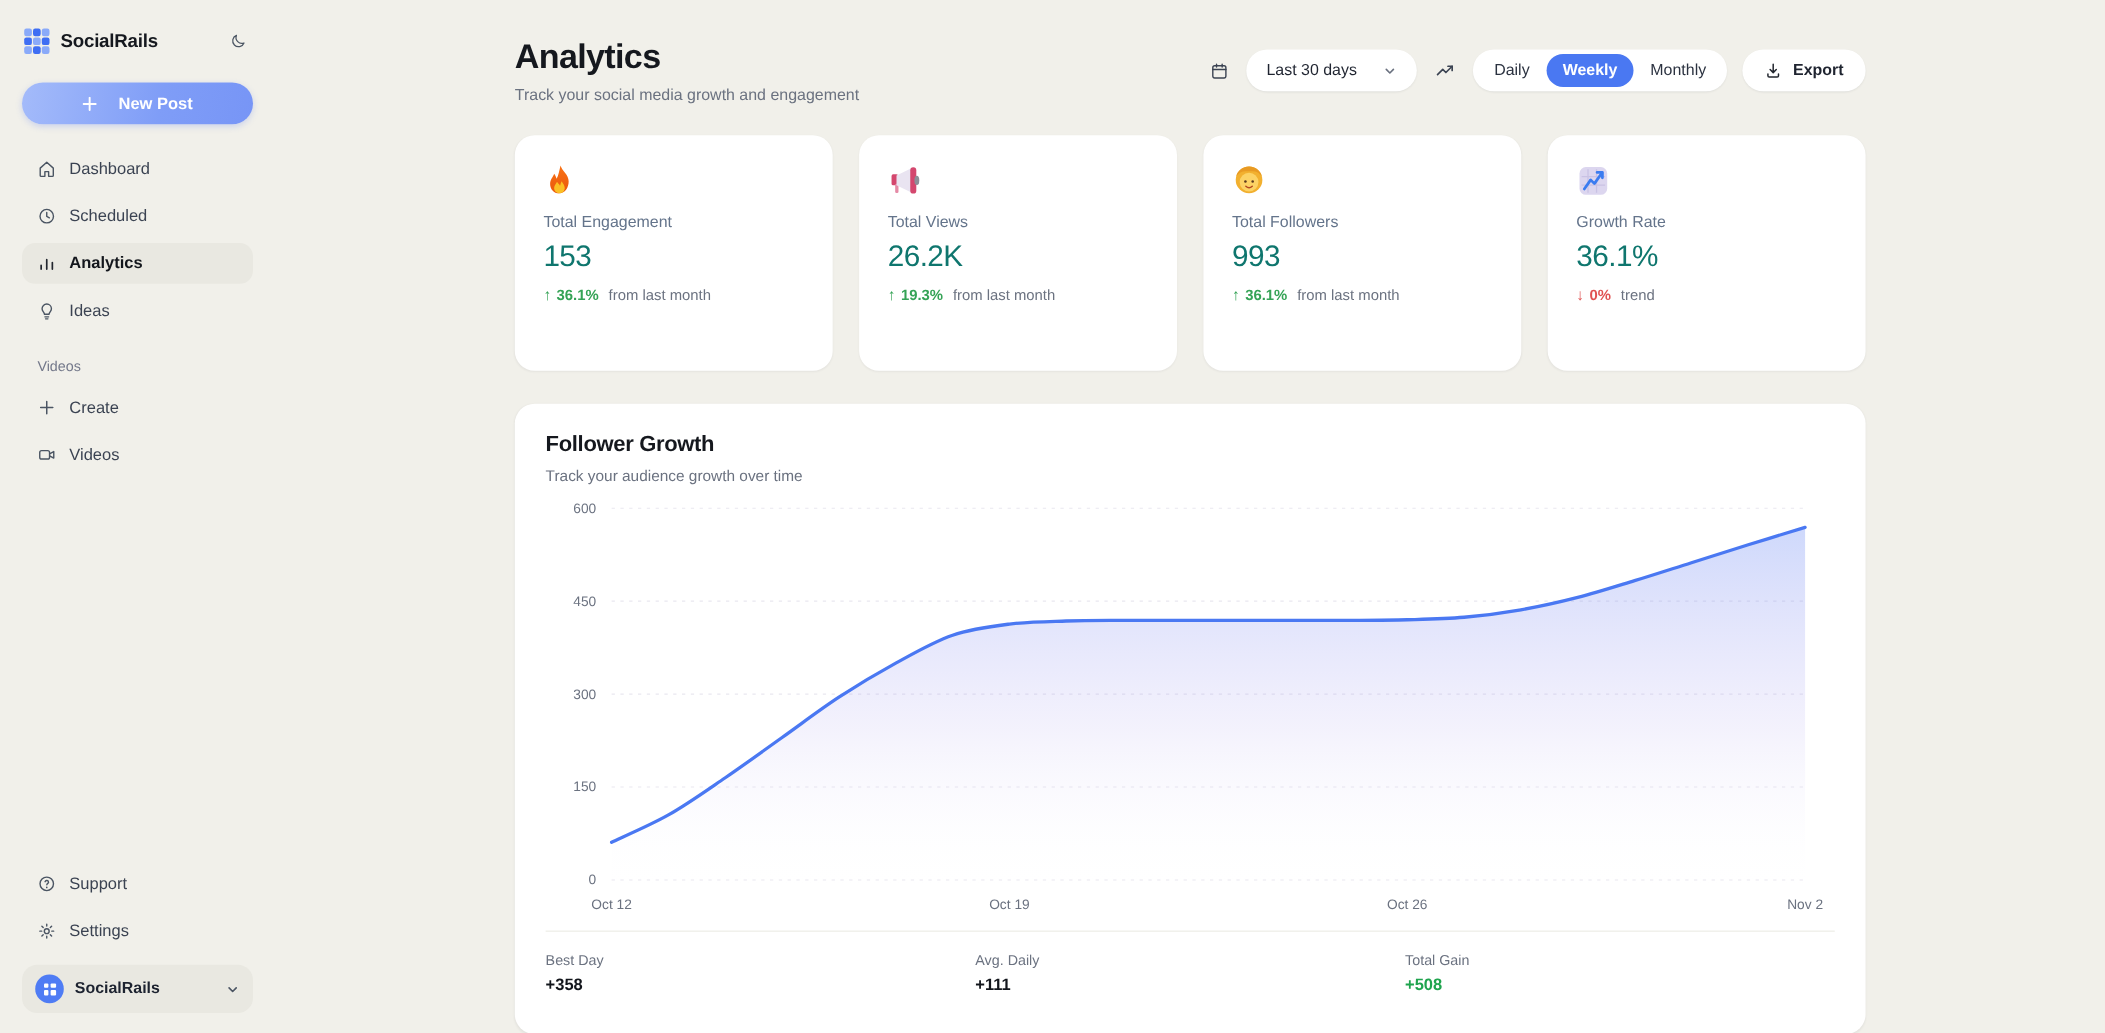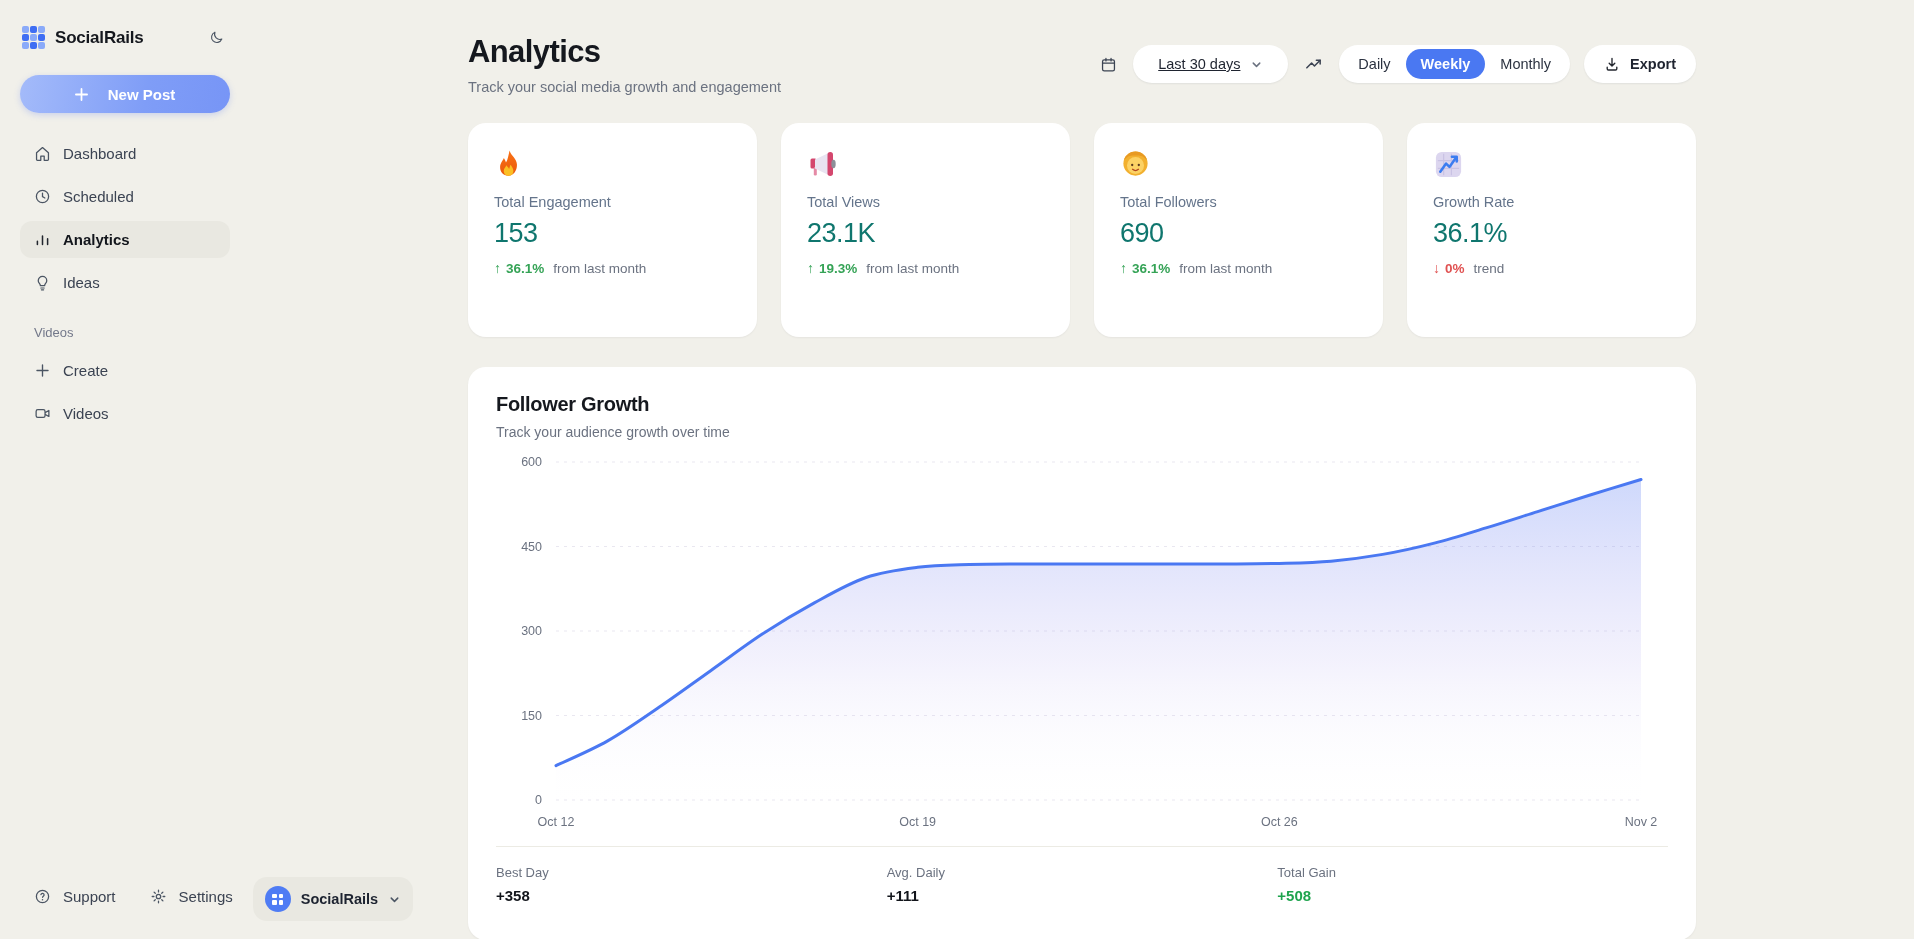--- a/index.html
+++ b/index.html
@@ -35,21 +35,21 @@
   nav { display:flex; flex-direction:column; gap:6px; }
   .nav-item {
     display:flex; align-items:center; gap:12px; padding:10px 14px;
     border-radius:12px; font-size:15px; font-weight:500; color:#3b4352;
     cursor:pointer; background:transparent; border:none; text-align:right; font-family:inherit;
   }
   .nav-item.active { background:#e9e8e1; color:#13161c; font-weight:600; }
   .nav-item svg { flex-shrink:0; }
   .nav-section { font-size:13px; color:#73788a; margin:18px 0 6px 14px; }
 
-  .sidebar-bottom { margin-top:auto; display:flex; flex-direction:row; gap:6px; }
+  .sidebar-bottom { margin-top:auto; display:flex; flex-direction:column; gap:6px; }
   .account {
     margin-top:6px; background:#e9e8e1; border:none; border-radius:14px; cursor:pointer;
     display:flex; align-items:center; gap:10px; padding:9px 12px; font-family:inherit;
   }
   .avatar {
     width:26px; height:26px; border-radius:50%; background:#4f7cf4;
     display:grid; place-items:center;
   }
   .avatar .waffle { width:11px; height:11px; display:grid; grid-template-columns:repeat(2,1fr); gap:1.5px; }
   .avatar .waffle span { background:#fff; border-radius:1px; }
@@ -64,21 +64,21 @@
   .page-title { font-size:31px; font-weight:700; letter-spacing:-0.6px; color:#15181e; }
   .page-subtitle { font-size:14.5px; color:#6b7280; margin-top:9px; }
 
   .controls { display:flex; align-items:center; gap:14px; margin-top:11px; }
   .pill {
     height:38px; background:#fff; border:none; border-radius:19px; cursor:pointer;
     display:flex; align-items:center; gap:10px; padding:0 18px;
     font-size:14.5px; font-weight:500; color:#1f2430; font-family:inherit;
     box-shadow:0 1px 2px rgba(16,24,40,.07);
   }
-  .pill.dropdown { width:155px; justify-content:center;text-decoration:underline; }
+  .pill.dropdown { width:155px; justify-content:space-between; }
   .icon-btn { background:none; border:none; cursor:pointer; display:flex; align-items:center; padding:2px; }
   .segment {
     height:38px; background:#fff; border-radius:19px; padding:4px;
     display:flex; align-items:center; box-shadow:0 1px 2px rgba(16,24,40,.07);
   }
   .seg-tab {
     height:30px; border:none; border-radius:15px; background:transparent; cursor:pointer;
     padding:0 15px; font-size:14.5px; font-weight:500; color:#2b3240; font-family:inherit;
   }
   .seg-tab.active { background:#4a78f2; color:#fff; font-weight:600; }
@@ -299,41 +299,41 @@
           <div class="stat-icon">
             <svg class="ic" width="32" height="32" viewBox="0 0 32 32">
               <rect x="3.5" y="10.5" width="6" height="10" rx="1.5" fill="#d4476e"></rect>
               <rect x="6.8" y="19" width="3" height="8.5" rx="1.2" fill="#e58aa6"></rect>
               <path d="M8 11.5 21.5 5v22L8 20.5z" fill="#e9e4f1"></path>
               <rect x="20.5" y="4" width="5.5" height="24" rx="2.7" fill="#d4476e"></rect>
               <ellipse cx="26.5" cy="16" rx="2.2" ry="4.2" fill="#8c8f98"></ellipse>
             </svg>
           </div>
           <div class="stat-label">Total Views</div>
-          <div class="stat-value">23.1K</div>
+          <div class="stat-value">26.2K</div>
           <div class="stat-delta">
             <span class="arrow" style="color: rgb(53, 163, 86);">↑</span>
             <span class="pct" style="color: rgb(53, 163, 86);">19.3%</span>
             <span class="note">from last month</span>
           </div>
         </div>
 
         <div class="stat-card">
           <div class="stat-icon">
             <svg class="ic" width="31" height="31" viewBox="0 0 32 32">
               <circle cx="16" cy="15" r="12.5" fill="#f2b02f"></circle>
               <path d="M16 2.5c5.5 0 10.5 3.6 12 8.9-2-1.5-3.4-4-6.2-4.3-3.3-.4-8.4-.3-11.6 0C7.4 7.4 6 9.9 4 11.4 5.5 6.1 10.5 2.5 16 2.5z" fill="#e89a23"></path>
               <circle cx="16" cy="17" r="8.8" fill="#fcd265"></circle>
               <circle cx="12.6" cy="16.5" r="1.2" fill="#5b3a1e"></circle>
               <circle cx="19.4" cy="16.5" r="1.2" fill="#5b3a1e"></circle>
               <path d="M13 21c1.8 1.6 4.2 1.6 6 0" stroke="#b3471f" stroke-width="1.4" fill="none" stroke-linecap="round"></path>
             </svg>
           </div>
           <div class="stat-label">Total Followers</div>
-          <div class="stat-value">690</div>
+          <div class="stat-value">993</div>
           <div class="stat-delta">
             <span class="arrow" style="color: rgb(53, 163, 86);">↑</span>
             <span class="pct" style="color: rgb(53, 163, 86);">36.1%</span>
             <span class="note">from last month</span>
           </div>
         </div>
 
         <div class="stat-card">
           <div class="stat-icon">
             <svg class="ic" width="31" height="31" viewBox="0 0 32 32">

